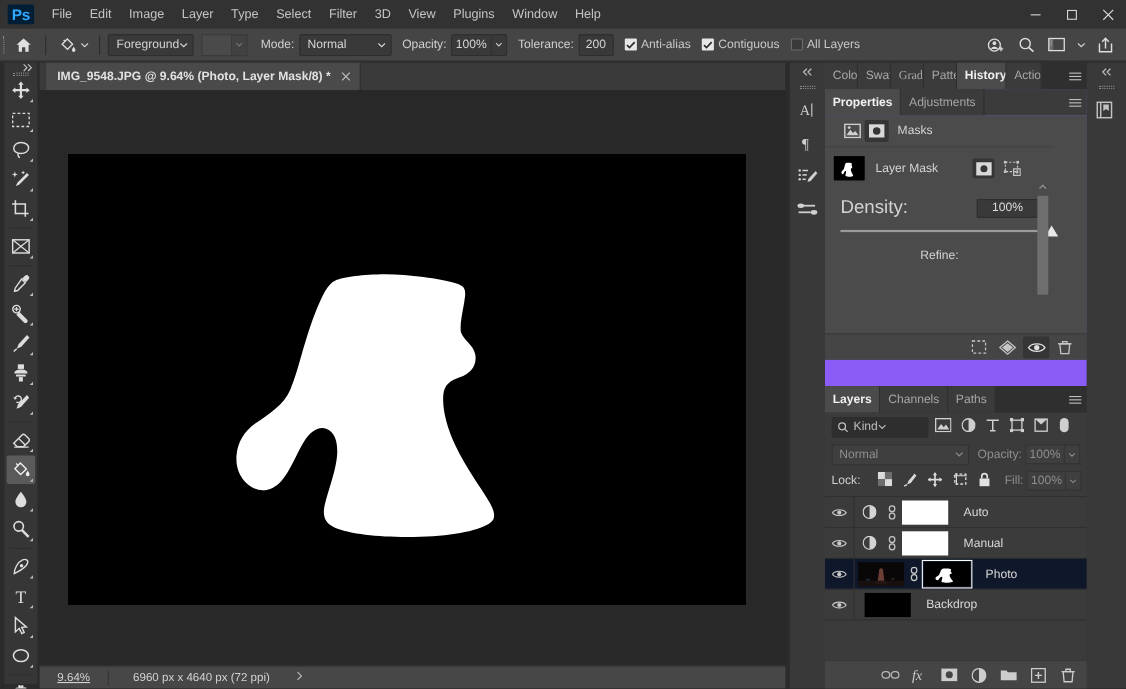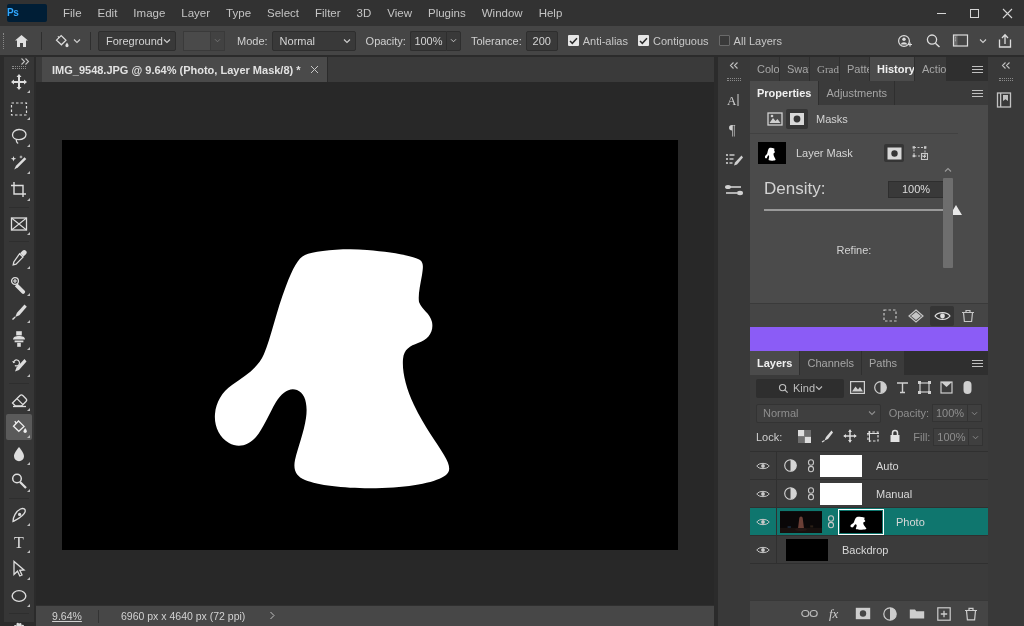--- a/index.html
+++ b/index.html
@@ -13,23 +13,23 @@
     -webkit-font-smoothing: antialiased;
   }
   #app { position: relative; width: 1024px; height: 626px; }
 
   
   .menubar {
     position: absolute; left: 0; top: 0; width: 1024px; height: 26px;
     background: #323232; display: flex; align-items: center;
   }
   .ps-logo {
-    width: 40px; height: 18px; margin-left: 7px; margin-right: 8px;
+    width: 24px; height: 18px; margin-left: 7px; margin-right: 8px;
     background: #001e36; color: #31a8ff; border-radius: 2px;
-    font-size: 10px; font-weight: bold; text-align: left; line-height: 18px;
+    font-size: 14px; font-weight: bold; text-align: center; line-height: 18px;
     letter-spacing: -0.3px;
   }
   .menu-item {
     padding: 4px 8px; color: #c4c4c4; font-size: 11.5px; white-space: nowrap;
   }
   .wincontrols { position: absolute; right: 0; top: 0; height: 26px; display: flex; }
   .wc { width: 33px; height: 26px; display: flex; align-items: center; justify-content: center; }
   .wc svg { display:block; }
 
   
@@ -171,39 +171,39 @@
   .slider-val {
     width: 56px; height: 17px; background: #393939; border: 1px solid #2e2e2e;
     color: #dcdcdc; font-size: 11px; display: flex; align-items: center; justify-content: center;
   }
   .slider-track { position: relative; height: 14px; margin-top: 6px; }
   .slider-track .line { position: absolute; left: 0; right: 0; top: 5px; height: 2px; background: #9a9a9a; }
   .slider-knob {
     position: absolute; top: 1px; width: 0; height: 0;
     border-left: 6px solid transparent; border-right: 6px solid transparent; border-bottom: 10px solid #e8e8e8;
   }
-  .refine-label { padding: 0 32px; margin-top: 26px; color: #d3d3d3; font-size: 11px; }
+  .refine-label { padding: 0 32px; margin-top: 8px; color: #d3d3d3; font-size: 11px; }
   .props-vscroll { position: absolute; right: 4px; top: 30px; width: 12px; height: 155px; }
   .vs-arrow { width: 12px; height: 12px; display:flex; align-items:center; justify-content:center; }
   .vs-thumb { position: absolute; left: 1px; top: 14px; width: 10px; height: 90px; background: #6e6e6e; border-radius: 1px; }
   .props-footer {
     position: absolute; left: 0; bottom: 0; width: 238px; height: 24px;
     background: #454545; display: flex; align-items: center; justify-content: flex-end;
     padding-right: 8px; gap: 2px; border-top: 1px solid #3a3a3a;
   }
   .pf-btn { width: 24px; height: 20px; display:flex; align-items:center; justify-content:center; border-radius:2px; }
   .pf-btn.active { background: #353535; }
 
   
   .layers { position: absolute; left: 0; top: 294px; width: 238px; height: 275px; background: #3b3b3b; }
   .layers-filter { display: flex; align-items: center; height: 26px; padding: 0 6px; background: #3b3b3b; }
   .kind-select {
     width: 88px; height: 19px; background: #2e2e2e; border-radius: 2px;
     display: flex; align-items: center; padding: 0 4px 0 5px; color: #bdbdbd; font-size: 11px;
-    justify-content: center;
+    justify-content: flex-start;
   }
   .filter-icons { display: flex; align-items: center; margin-left: 6px; gap: 9px; }
   .blend-row { display: flex; align-items: center; height: 24px; padding: 0 6px; }
   .blend-select {
     width: 128px; height: 19px; background: #3f3f3f; border: 1px solid #333; border-radius: 2px;
     display: flex; align-items: center; justify-content: space-between; padding: 0 4px 0 6px;
     color: #8e8e8e; font-size: 11px;
   }
   .op-label { color: #8e8e8e; font-size: 11px; margin-left: 8px; }
   .op-field {
@@ -212,21 +212,21 @@
   }
   .op-stub { width: 14px; height: 18px; background: #3f3f3f; border: 1px solid #333; border-left: none; display:flex; align-items:center; justify-content:center; }
   .lock-row { display: flex; align-items: center; height: 24px; padding: 0 6px; }
   .lock-label { color: #cfcfcf; font-size: 11px; margin-right: 16px; }
   .lock-icons { display: flex; align-items: center; gap: 9px; }
   .layer-rows { position: absolute; left: 0; top: 100px; width: 238px; height: 147px; border-top: 1px solid #303030; }
   .layer-row {
     display: flex; align-items: center; height: 28px; border-bottom: 1px solid #303030;
     background: #3b3b3b; position: relative;
   }
-  .layer-row.selected { background: #0f766e; }
+  .layer-row.selected { background: #0f172a; }
   .eye-cell { width: 26px; display: flex; align-items: center; justify-content: center; }
   .row-div { width: 1px; height: 28px; background: #303030; }
   .adj-cell { width: 26px; display:flex; align-items:center; justify-content:center; }
   .link-cell { width: 16px; display:flex; align-items:center; justify-content:center; }
   .thumb { width: 42px; height: 22px; background: #fff; margin-left: 1px; position: relative; overflow: hidden; }
   .thumb.masksel { outline: 1px solid #fff; outline-offset: 1px; }
   .layer-name { margin-left: 14px; color: #d8d8d8; font-size: 11px; }
   .layers-footer {
     position: absolute; left: 0; bottom: 0; width: 238px; height: 26px; background: #454545;
     display: flex; align-items: center; justify-content: flex-end; padding-right: 6px; gap: 5px;

